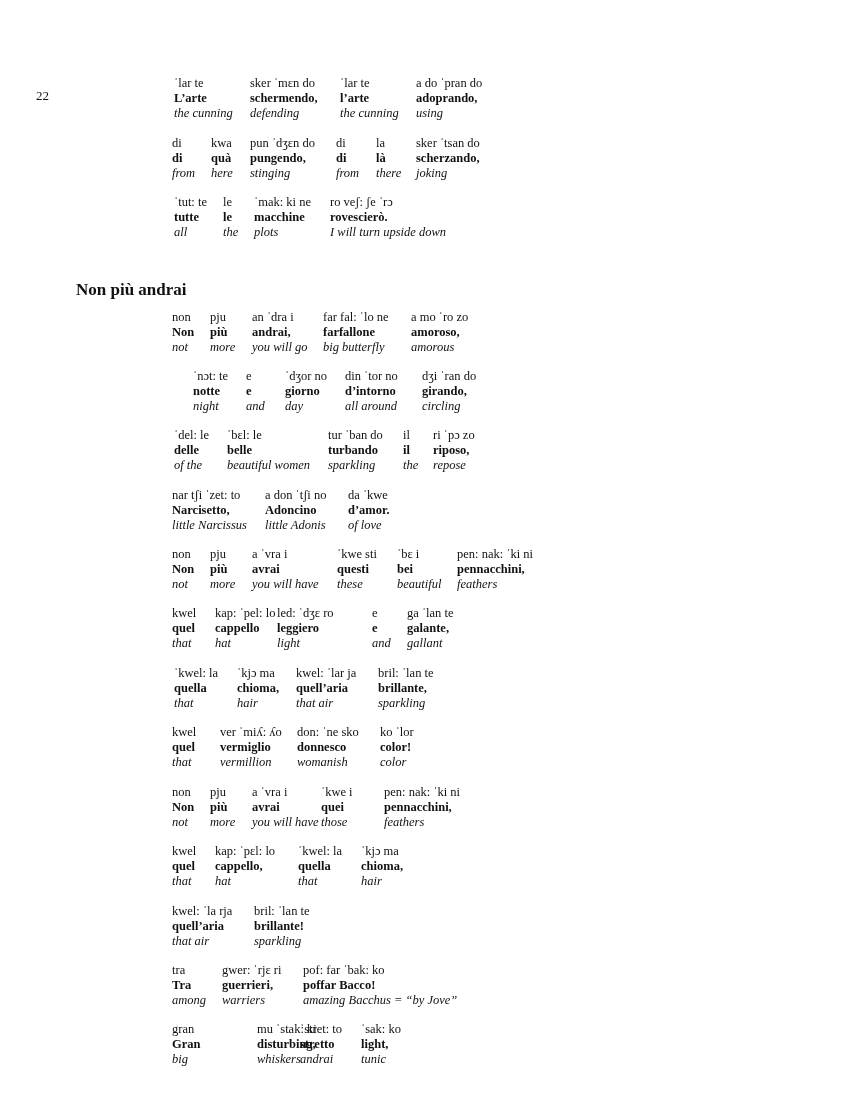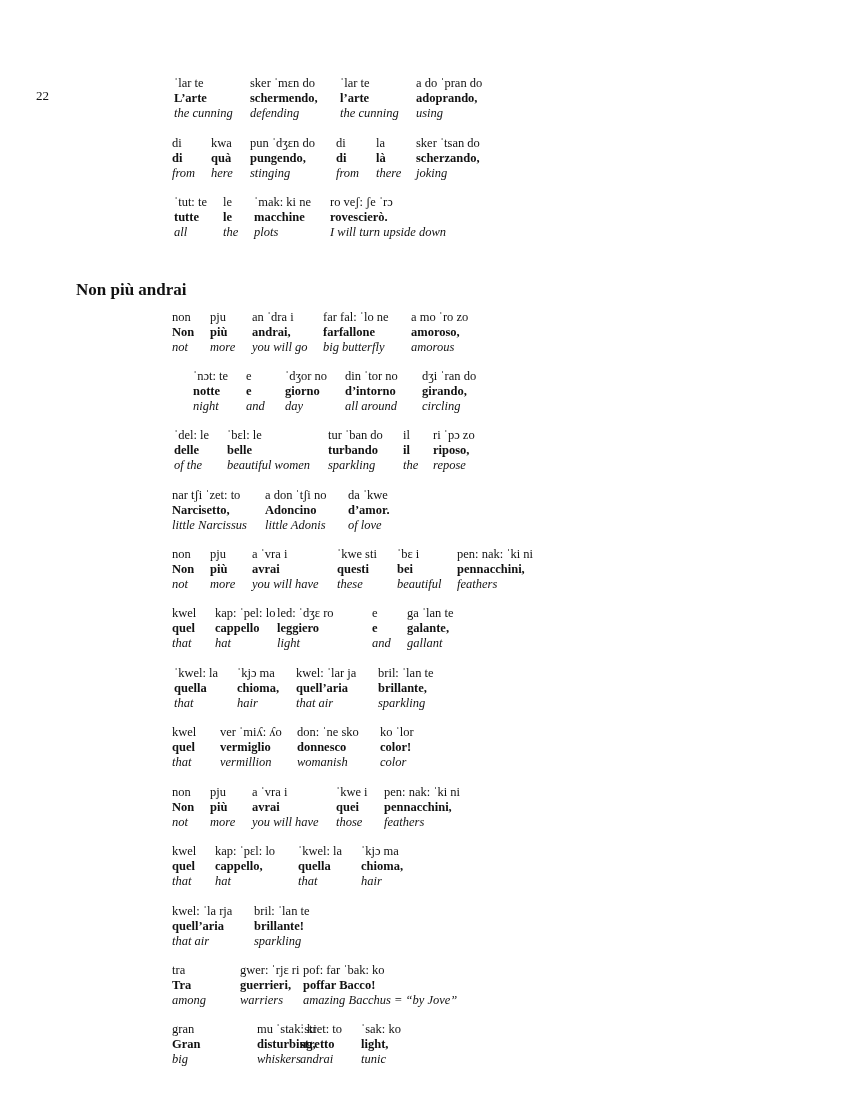--- a/index.html
+++ b/index.html
@@ -305,21 +305,21 @@
       <div class="col" style="left: 210px;">
         <span class="ipa">pju</span>
         <span class="it">più</span>
         <span class="en">more</span>
       </div>
       <div class="col" style="left: 252px;">
         <span class="ipa">a ˈvra i</span>
         <span class="it">avrai</span>
         <span class="en">you will have</span>
       </div>
-      <div class="col" style="left: 336px;">
+      <div class="col" style="left: 321px;">
         <span class="ipa">ˈkwe i</span>
         <span class="it">quei</span>
         <span class="en">those</span>
       </div>
       <div class="col" style="left: 384px;">
         <span class="ipa">pen: nak: ˈki ni</span>
         <span class="it">pennacchini,</span>
         <span class="en">feathers</span>
       </div>
     </div>
@@ -356,21 +356,21 @@
         <span class="it">brillante!</span>
         <span class="en">sparkling</span>
       </div>
     </div>
     <div class="stanza" style="top: 963px; left: 0px;">
       <div class="col" style="left: 172px;">
         <span class="ipa">tra</span>
         <span class="it">Tra</span>
         <span class="en">among</span>
       </div>
-      <div class="col" style="left: 240px;">
+      <div class="col" style="left: 222px;">
         <span class="ipa">gwer: ˈrjɛ ri</span>
         <span class="it">guerrieri,</span>
         <span class="en">warriers</span>
       </div>
       <div class="col" style="left: 303px;">
         <span class="ipa">pof: far ˈbak: ko</span>
         <span class="it">poffar Bacco!</span>
         <span class="en">amazing Bacchus = “by Jove”</span>
       </div>
     </div>

